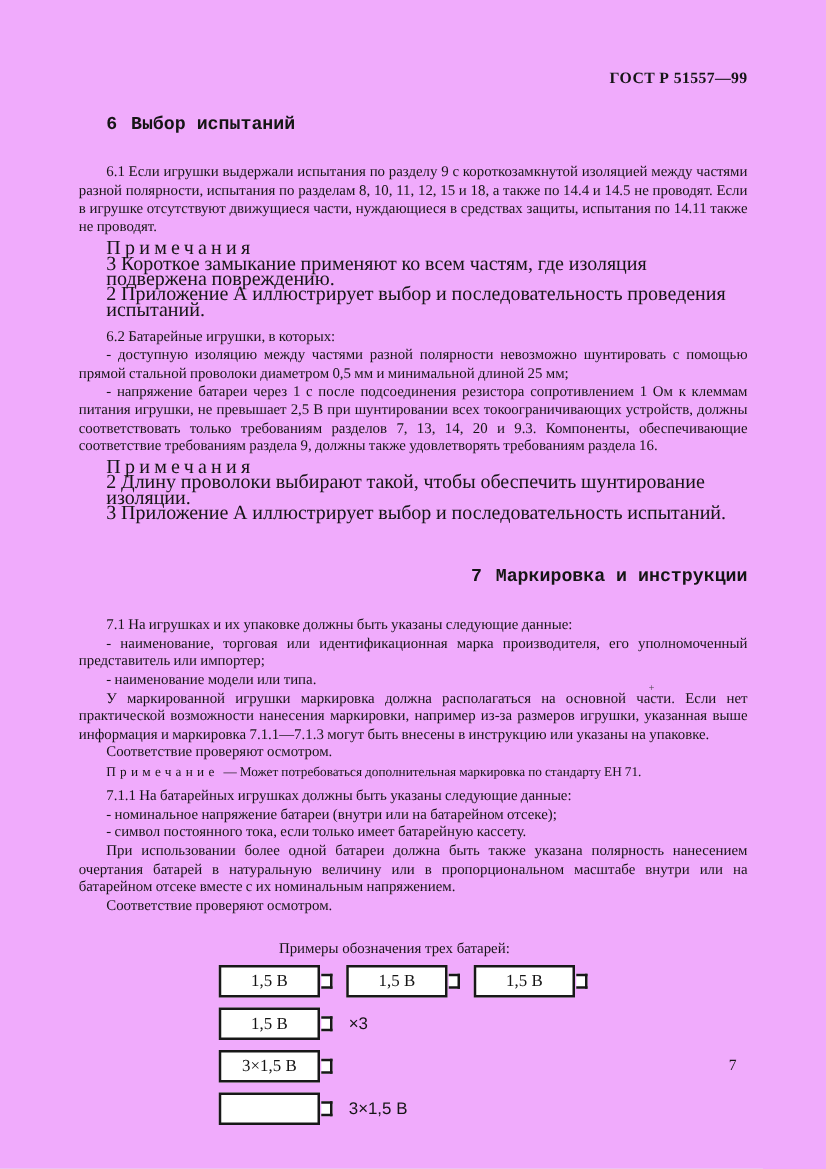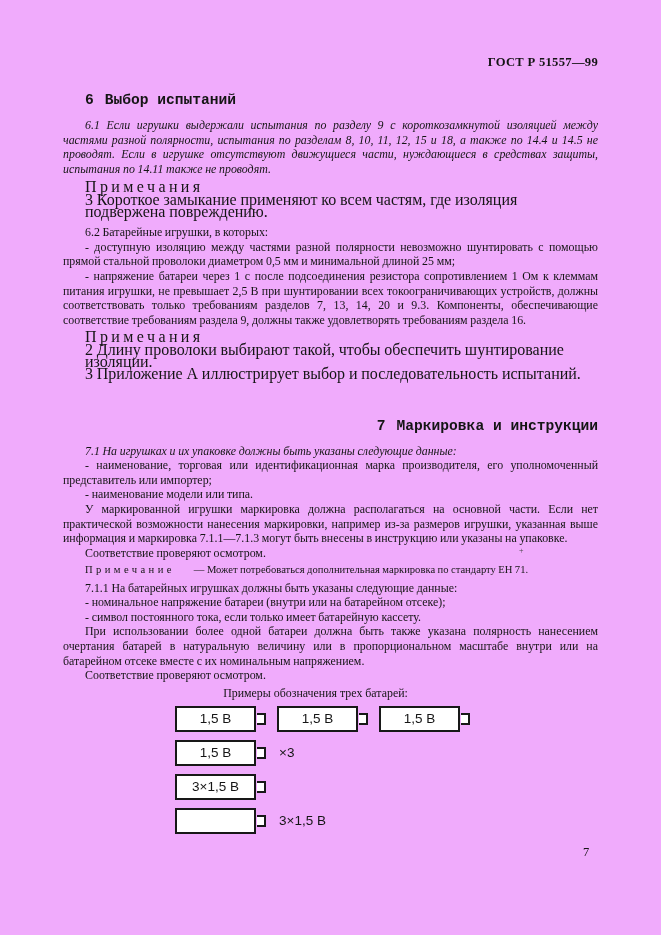--- a/index.html
+++ b/index.html
@@ -27,61 +27,61 @@
   }
   h2.s6 { margin-top:21px; }
   h2.s7 { margin-top:36px;text-align:right; }
   .h-num { margin-right:11px; }
   .body {
     font-size:11.9px; line-height:14.6px;
     text-align:justify; text-indent:22px;
     word-spacing:-0.3px;
     margin:0;
   }
-  .mt8 { margin-top:8px;font-style:italic; }
+  .mt8 { margin-top:20px; }
   .mt7 { margin-top:7px; }
   .mt4 { margin-top:4px; }
   .notes {
     font-size:16px; line-height:12.3px;
     margin:5px 0 0 22px;
     word-spacing:-0.2px;
   }
   .notes.mt4 { margin-top:4px; }
   .notes-label { letter-spacing:3.4px; }
   .note-line { }
   .single-note {
     font-size:10.6px; line-height:12.3px;
     margin:4px 0 0 0; text-indent:22px;
     word-spacing:-0.2px;
   }
-  .single-note .notes-label { margin-right:19px; }
+  .single-note .notes-label { margin-right:4px; }
   .examples-caption {
     font-size:11.9px; line-height:14.6px;
-    text-align:center; margin:3px 30px 0 0;
+    text-align:center; margin:20px 30px 0 0;
   }
   .diagram { margin-top:5px; padding-left:112px; }
   .bat-row { display:flex; align-items:center; height:27px; margin-bottom:7px; }
   .battery {
     position:relative;
     width:77px; height:22px;
     border:2.6px solid #181818;
     background:#fff;
     display:flex; align-items:center; justify-content:center;
     flex:none;
   }
   .bat-row.three .battery { margin-right:21px; }
   .bat-term {
     position:absolute; right:-11.5px; top:50%;
     transform:translateY(-50%);
     width:7px; height:8px;
     border:2.6px solid #181818; border-left:none;
     background:#fff;
   }
   .bat-label {
-    font-family:Liberation Sans, sans-serif;
+    font-family:Liberation Serif, serif;
     font-size:13.5px; line-height:1; white-space:nowrap;
   }
   .bat-suffix {
     font-family:"Liberation Sans","DejaVu Sans",sans-serif;
     font-size:13.5px; margin-left:23px; white-space:nowrap;
   }
   .page-number {
     position:absolute; top:845px; left:583px;
     font-size:12.5px;
   }
@@ -99,20 +99,21 @@
 
   <h2 class="section-heading s6">
     <span class="h-num">6</span><span>Выбор испытаний</span>
   </h2>
 
   <p class="body mt8">6.1 Если игрушки выдержали испытания по разделу 9 с короткозамкнутой изоляцией между частями разной полярности, испытания по разделам 8, 10, 11, 12, 15 и 18, а также по 14.4 и 14.5 не проводят. Если в игрушке отсутствуют движущиеся части, нуждающиеся в средствах защиты, испытания по 14.11 также не проводят.</p>
 
   <div class="notes">
     <div class="notes-label">Примечания</div>
     <div class="note-line">3 Короткое замыкание применяют ко всем частям, где изоляция подвержена повреждению.</div>
+    <div class="note-line">2 Приложение А иллюстрирует выбор и последовательность проведения испытаний.</div>
   </div>
 
   <p class="body mt7">6.2 Батарейные игрушки, в которых:</p>
   <p class="body">- доступную изоляцию между частями разной полярности невозможно шунтировать с помощью прямой стальной проволоки диаметром 0,5 мм и минимальной длиной 25 мм;</p>
   <p class="body">- напряжение батареи через 1 с после подсоединения резистора сопротивлением 1 Ом к клеммам питания игрушки, не превышает 2,5 В при шунтировании всех токоограничивающих устройств, должны соответствовать только требованиям разделов 7, 13, 14, 20 и 9.3. Компоненты, обеспечивающие соответствие требованиям раздела 9, должны также удовлетворять требованиям раздела 16.</p>
 
   <div class="notes mt4">
     <div class="notes-label">Примечания</div>
     <div class="note-line">2 Длину проволоки выбирают такой, чтобы обеспечить шунтирование изоляции.</div>
     <div class="note-line">3 Приложение А иллюстрирует выбор и последовательность испытаний.</div>

